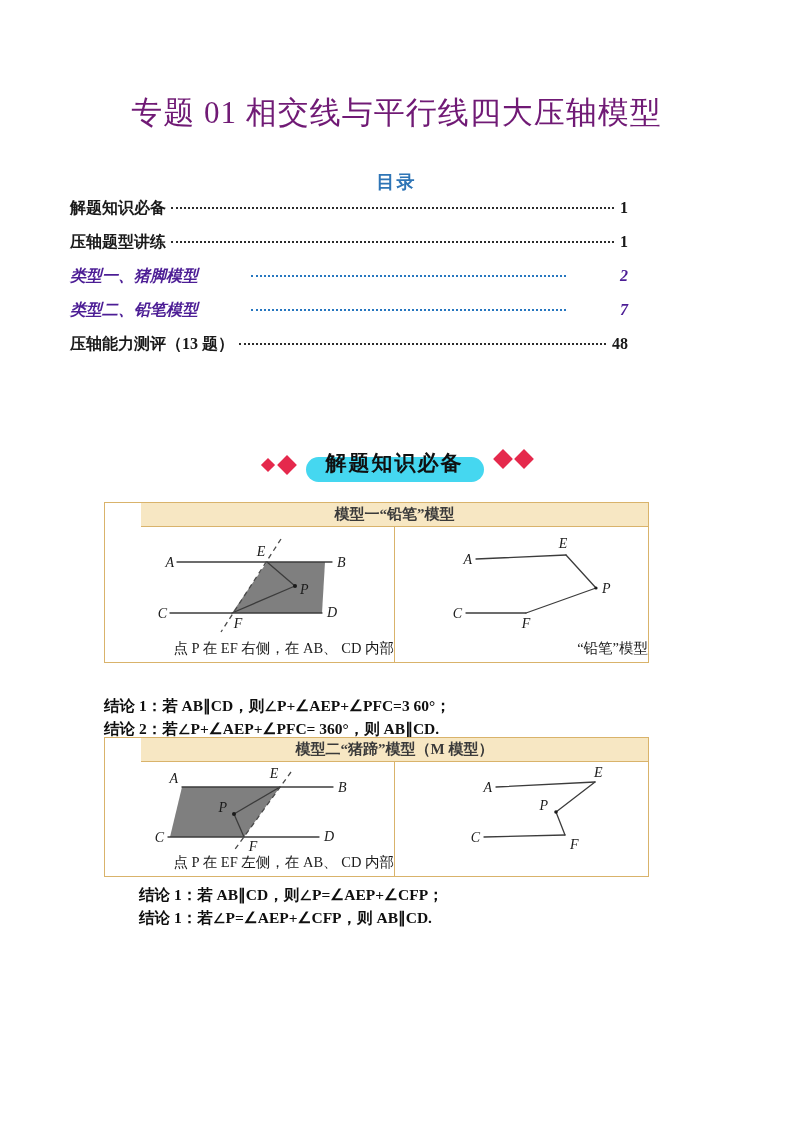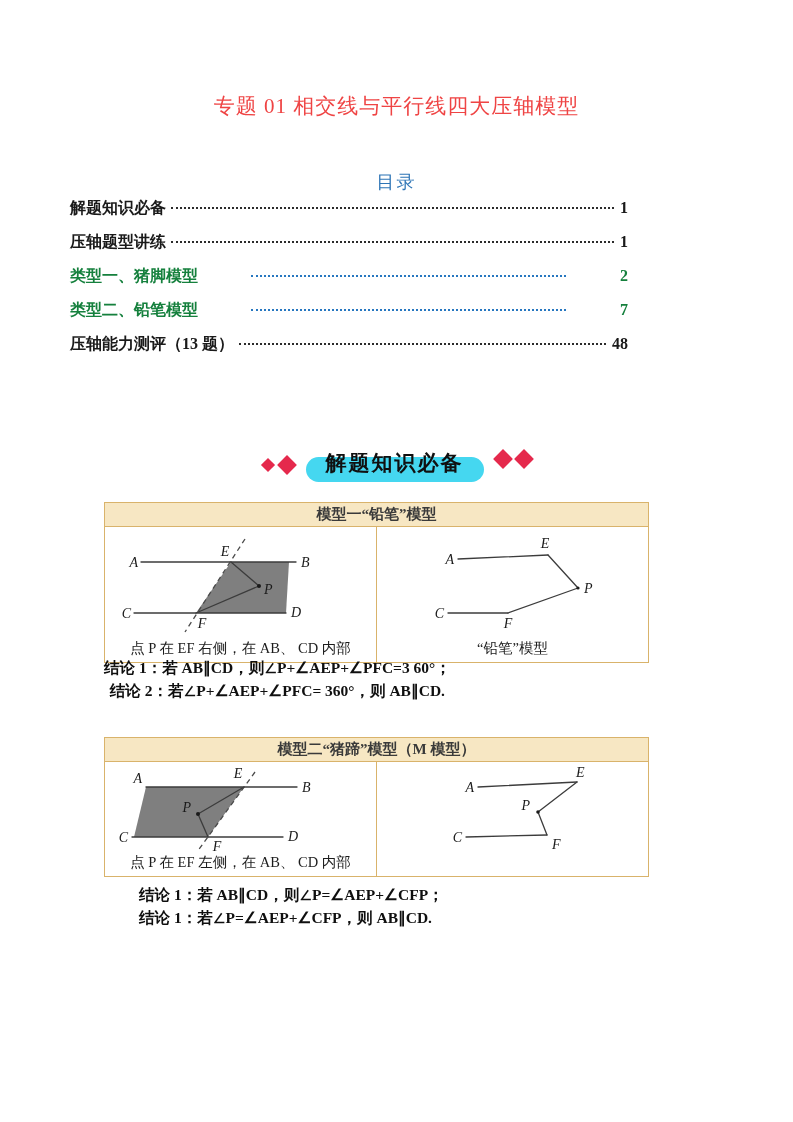--- a/index.html
+++ b/index.html
@@ -1,79 +1,79 @@
 <!DOCTYPE html>
 <html><head>
 <meta charset="utf-8">
 <style>
   html,body{margin:0;padding:0;background:#e9e9e9;}
   .page{position:relative;width:793px;height:1122px;background:#ffffff;margin:0 auto;
         font-family:"Liberation Serif",serif;overflow:hidden;}
 
   
   .doc-title{position:absolute;top:92px;left:0;width:100%;text-align:center;
-             font-size:21px;letter-spacing:1px;color:#ef4444;}
+             font-size:31px;letter-spacing:1px;color:#701a75;}
 
   
   .toc-heading{position:absolute;top:170px;left:0;width:100%;text-align:center;
-               font-size:18px;font-weight:400;color:#2E75B6;letter-spacing:2px;}
+               font-size:18px;font-weight:700;color:#2E75B6;letter-spacing:2px;}
   .toc{position:absolute;top:198px;left:70px;width:558px;}
   .toc-row{display:flex;align-items:baseline;height:34px;font-size:16px;
            font-weight:700;color:#1a1a1a;cursor:pointer;}
   .toc-label{white-space:nowrap;}
   .toc-leader{flex:1 1 auto;margin:0 6px 0 5px;border-bottom:2px dotted #2b2b2b;
               transform:translateY(-4px);min-width:20px;}
   .toc-page{white-space:nowrap;}
-  .toc-row.blue{color:#15803d;gap:48px;}
+  .toc-row.blue{color:#4c1d95;font-style:italic;gap:48px;}
   .toc-row.blue .toc-leader{border-bottom-color:#2777C0;}
 
   
   .badge-row{position:absolute;top:446px;left:0;width:100%;height:36px;
              display:flex;justify-content:center;align-items:flex-end;gap:12px;}
   .badge-left,.badge-right{display:flex;gap:7px;align-items:center;}
   .badge-left{margin-bottom:10px;}
   .badge-right{margin-bottom:16px;}
   .diamond{background:#E5294C;transform:rotate(45deg);display:inline-block;}
   .d-sm{width:10px;height:10px;}
   .d-lg{width:14px;height:14px;}
   .badge-pill-wrap{position:relative;padding:0 20px;height:36px;}
   .badge-pill{position:absolute;left:0;right:0;bottom:0;height:25px;
               background:#45D7F0;border-radius:13px;}
   .badge-text{position:relative;font-family:"Liberation Sans",sans-serif;
               font-size:21px;font-weight:700;color:#101010;line-height:34px;
               letter-spacing:2px;}
 
   
   .model-box{position:absolute;left:104px;width:545px;border:1px solid #D9B36B;
-             background:#fff;box-sizing:border-box;}
+             background:#fff;box-sizing:border-box;padding-left:36px;}
   #box1{top:502px;}
   #box2{top:737px;}
   .box-header{height:23px;line-height:23px;text-align:center;background:#F7E7C3;
               border-bottom:1px solid #D9B36B;font-size:15px;font-weight:700;color:#3a3a3a;}
   .box-body{display:flex;}
   #box1 .box-body{height:135px;}
   #box2 .box-body{height:114px;}
   .box-cell{flex:1 1 50%;position:relative;}
   .box-cell.left{border-right:1px solid #D9B36B;}
-  .cell-caption{position:absolute;left:0;right:0;bottom:4px;text-align:center;
+  .cell-caption{position:absolute;left:0;right:0;bottom:4px;text-align:right;
                 font-size:14.5px;color:#1c1c1c;}
   .diag{position:absolute;top:2px;left:0;}
 
   
   .geoline{stroke:#3c3c3c;stroke-width:1.3;fill:none;stroke-linecap:round;}
   .dash{stroke:#4a4a4a;stroke-width:1.3;stroke-dasharray:5 4;fill:none;}
   .gray{fill:#7F7F7F;stroke:none;}
   .pt{fill:#1a1a1a;}
   .diag text{font-size:14px;font-style:italic;fill:#1a1a1a;
              font-family:"Liberation Serif",serif;}
 
   
   .conclusions{position:absolute;left:104px;font-size:15.5px;font-weight:700;
                line-height:23px;color:#0f0f0f;}
-  #concl1{top:656px;text-align:center;}
+  #concl1{top:694px;}
   #concl2{top:883px;margin-left:35px;}
 </style>
 </head>
 <body>
 
 <div class="page">
 
   <div class="doc-title">专题 01 相交线与平行线四大压轴模型</div>
 
   <div class="toc-heading">目录</div>

